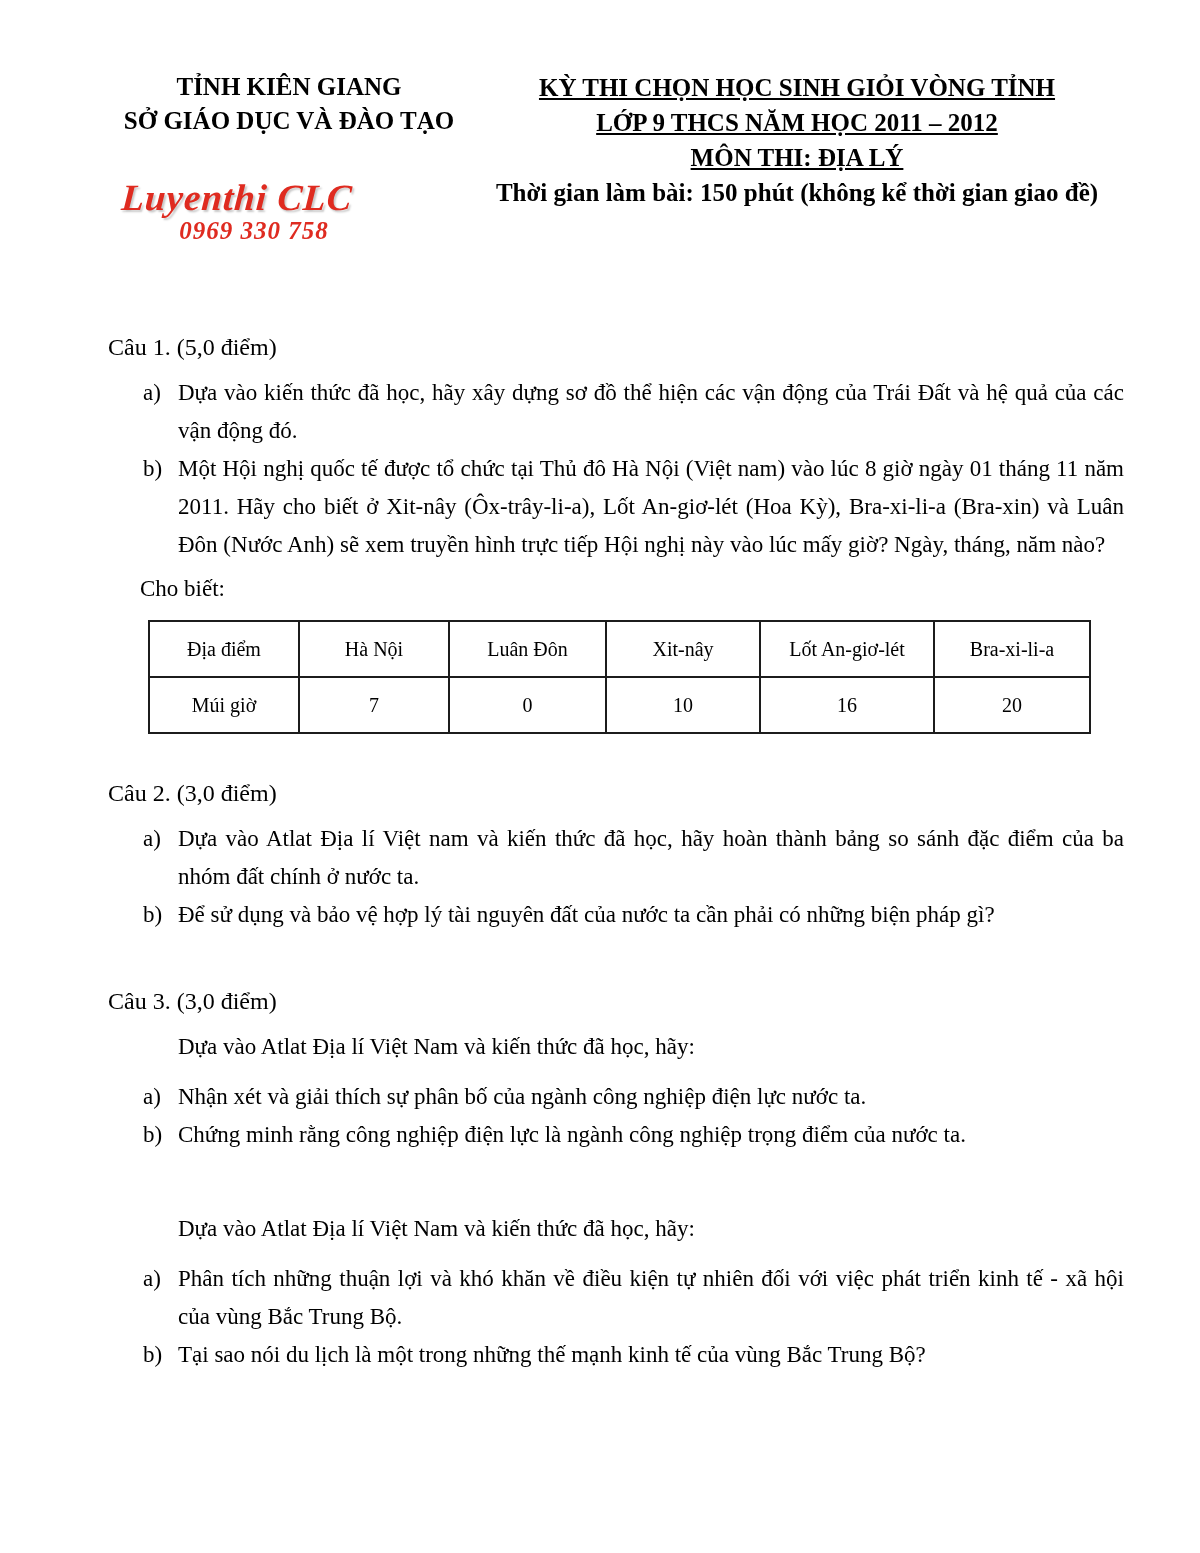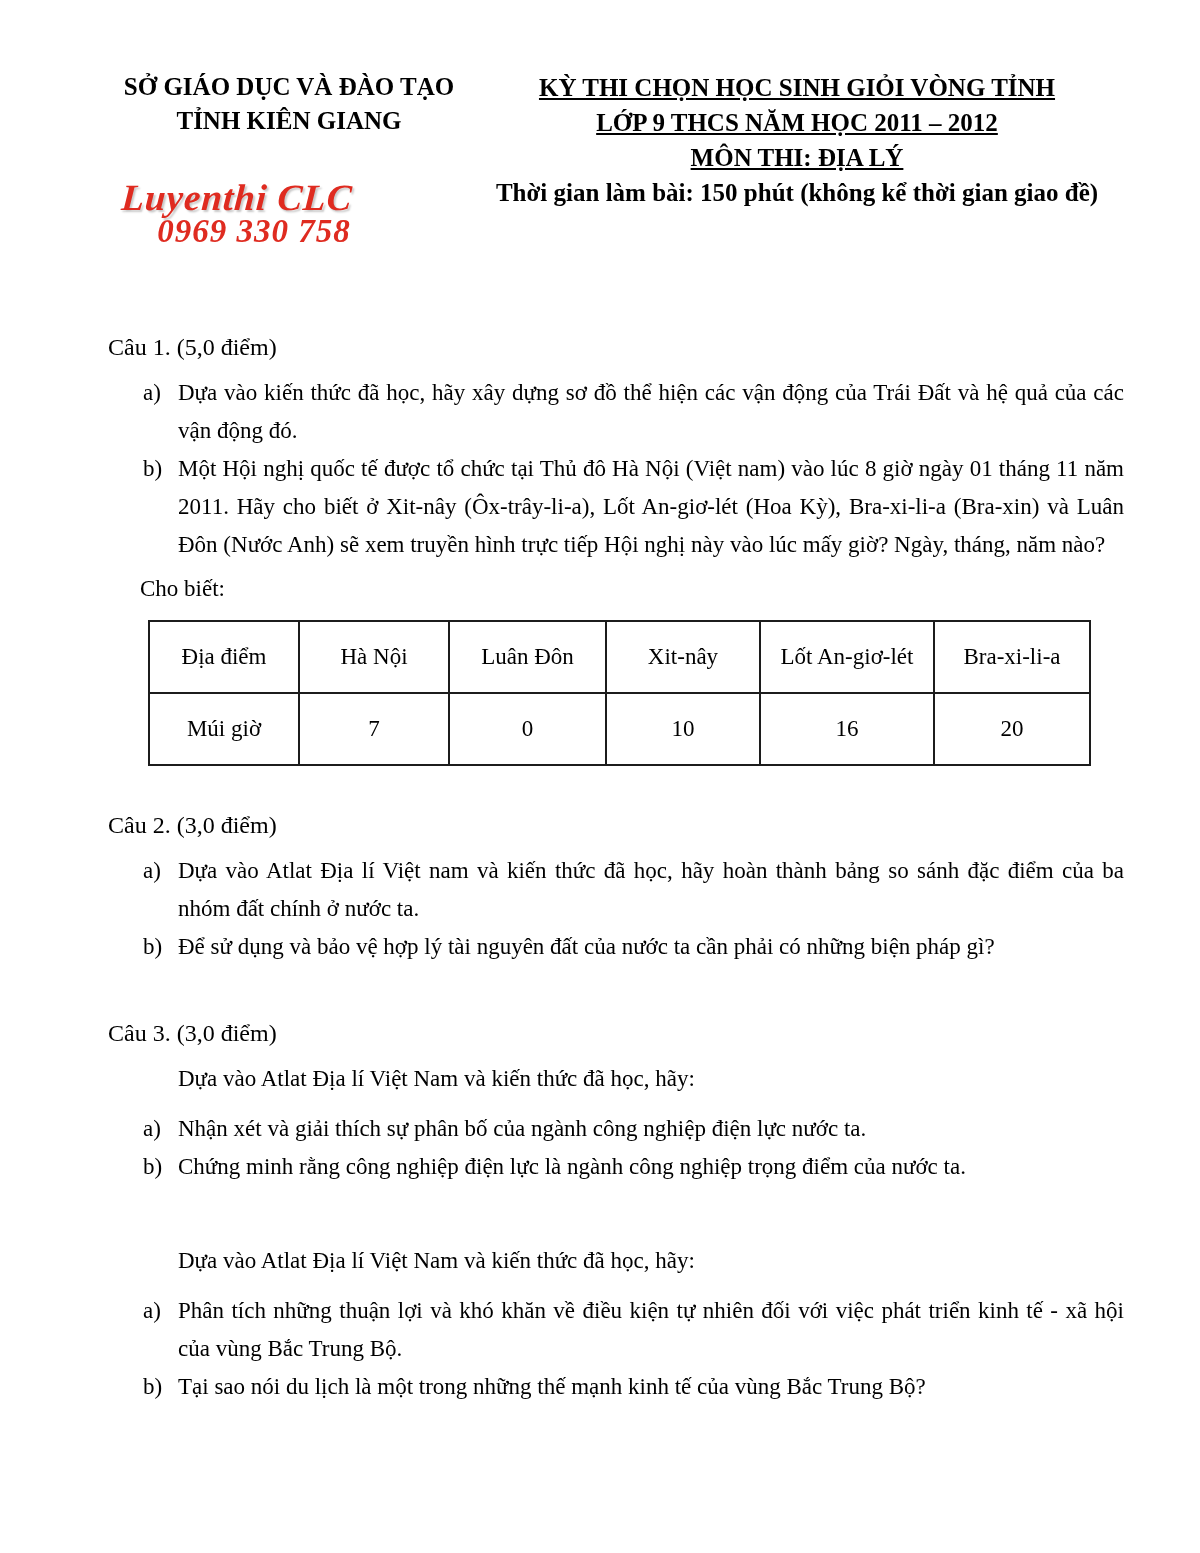--- a/index.html
+++ b/index.html
@@ -44,21 +44,21 @@
     font-weight: bold;
   }
   .logo-name {
     font-size: 37px;
     line-height: 40px;
     letter-spacing: 1px;
     transform: skewX(-4deg);
     text-shadow: 2px 2px 2px #c9c9c9;
   }
   .logo-phone {
-    font-size: 33px;
+    font-size: 25px;
     line-height: 26px;
     padding-left: 34px;
     letter-spacing: 1px;
   }
 
   
   .q-title {
     font-weight: normal;
     font-size: 24px;
     line-height: 30px;
@@ -81,35 +81,35 @@
   .tz-table {
     border-collapse: collapse;
     margin: 12px 0 0 40px;
     width: 941px;
     table-layout: fixed;
   }
   .tz-table td {
     border: 2px solid #1c1c1c;
     text-align: center;
     vertical-align: middle;
-    font-size: 23px;
-    padding: 16px 2px;
+    font-size: 20px;
+    padding: 8px 2px;
   }
   .tz-table tr.r-head td { height: 35px; }
   .tz-table tr.r-data td { height: 32px; }
 </style>
 </head>
 <body>
 
 <div class="page">
 
   <div class="header">
     <div class="header-left">
+      <div>TỈNH KIÊN GIANG</div>
       <div>SỞ GIÁO DỤC VÀ ĐÀO TẠO</div>
-      <div>TỈNH KIÊN GIANG</div>
       <div class="logo" style="color:#df2b20;">
         <div class="logo-name">Luyenthi CLC</div>
         <div class="logo-phone">0969 330 758</div>
       </div>
     </div>
     <div class="header-right">
       <div class="bold-line">KỲ THI CHỌN HỌC SINH GIỎI VÒNG TỈNH</div>
       <div class="bold-line">LỚP 9 THCS NĂM HỌC 2011 – 2012</div>
       <div class="bold-line">MÔN THI: ĐỊA LÝ</div>
       <div class="plain-line">Thời gian làm bài: 150 phút (không kể thời gian giao đề)</div>

